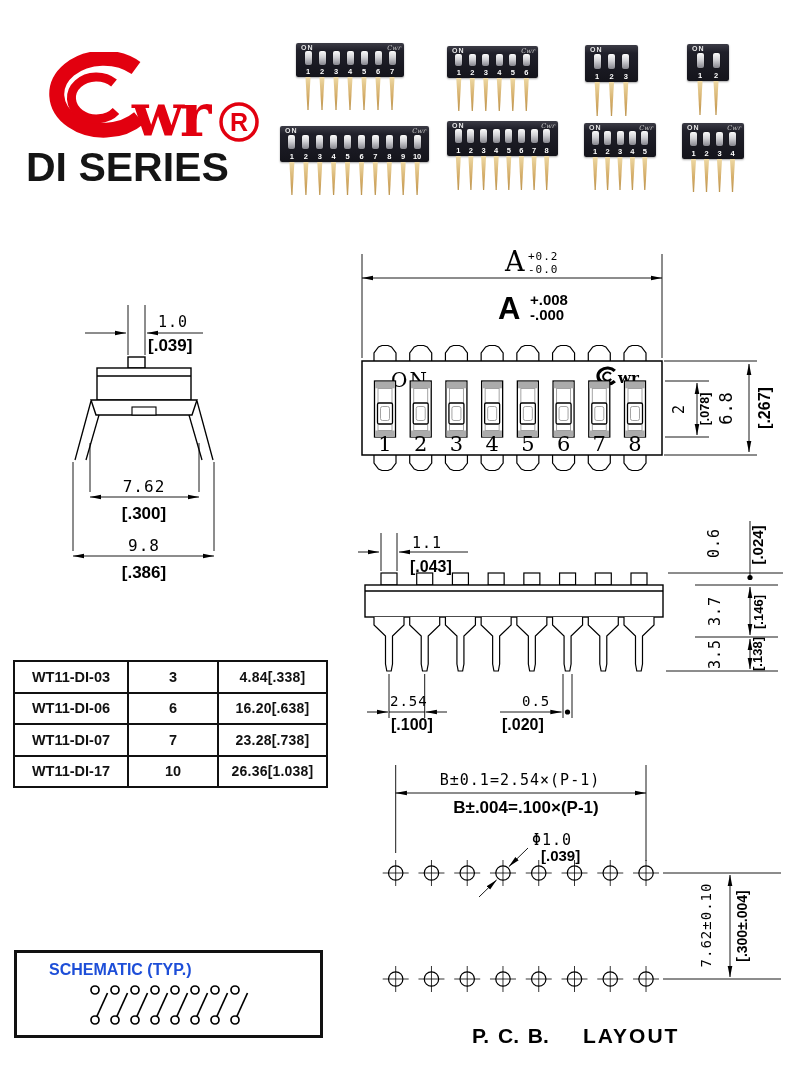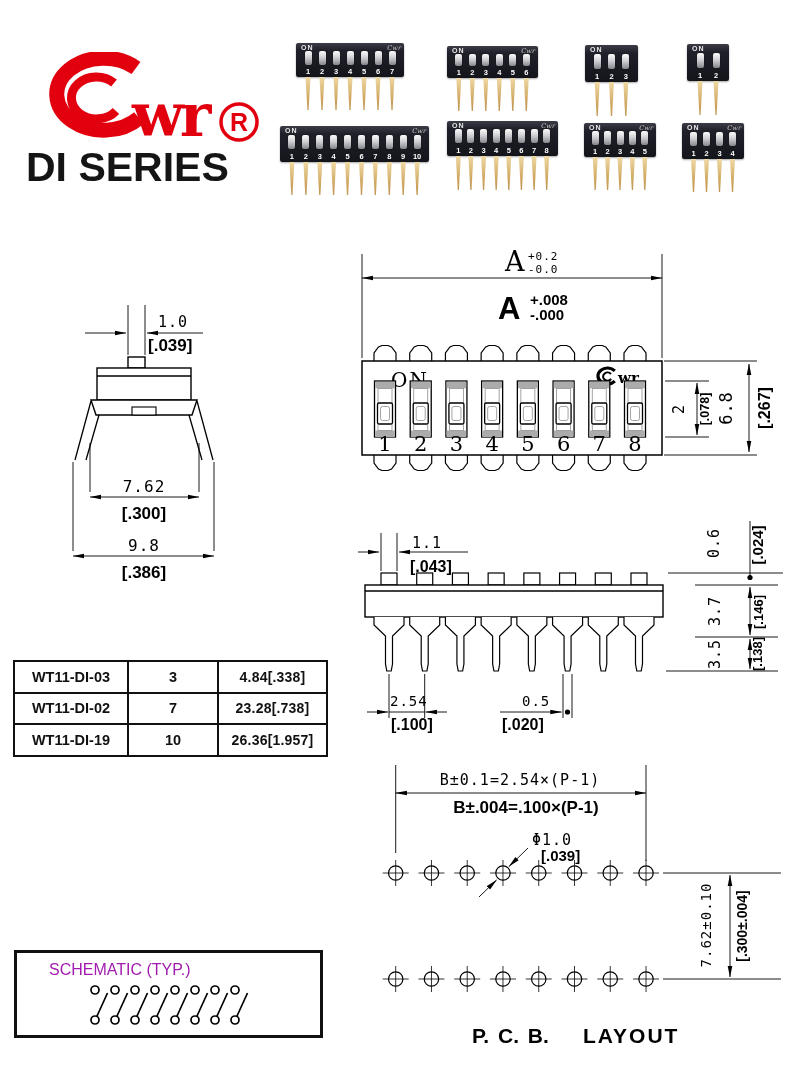--- a/index.html
+++ b/index.html
@@ -33,21 +33,21 @@
   #spec-table{position:absolute;left:13px;top:660px;border-collapse:collapse;
               table-layout:fixed;width:313px;}
   #spec-table td,#spec-table th{border:2.5px solid #111;text-align:center;
               font-weight:bold;color:#111;white-space:nowrap;overflow:hidden;padding:0;}
   #spec-table th{height:28px;font-size:15px;}
   #spec-table td{height:29.5px;font-size:14.5px;}
   #spec-table td.dim{font-size:14px;letter-spacing:0.2px;}
   
   #schematic-box{position:absolute;left:14px;top:950px;width:303px;height:82px;
                  border:3px solid #111;}
-  #schematic-title{position:absolute;left:32px;top:8px;font-size:16px;font-weight:normal;color:#a21caf;}
+  #schematic-title{position:absolute;left:32px;top:8px;font-size:16px;font-weight:bold;color:#1d4ed8;}
 </style>
 </head>
 <body>
 
 <div id="page">
 
   <svg class="abs" style="left:22px;top:52px" width="245" height="100" viewBox="0 0 245 100">
     <g stroke="#e2000f" fill="none">
       <path d="M114,16 A47 36 0 1 0 117,66" stroke-width="15"></path>
       <path d="M92,31 A25 21 0 1 0 94,59" stroke-width="9"></path>
@@ -542,28 +542,33 @@
         <col style="width:90px">
         <col style="width:109px">
       </colgroup>
     <tbody>
     <tr>
       <td>WT11-DI-03</td>
       <td>3</td>
       <td class="dim">4.84[.338]</td>
         </tr>
     <tr>
-      <td>WT11-DI-02</td>
+      <td>WT11-DI-06</td>
+      <td>6</td>
+      <td class="dim">16.20[.638]</td>
+        </tr>
+    <tr>
+      <td>WT11-DI-07</td>
       <td>7</td>
       <td class="dim">23.28[.738]</td>
         </tr>
     <tr>
-      <td>WT11-DI-19</td>
+      <td>WT11-DI-17</td>
       <td>10</td>
-      <td class="dim">26.36[1.957]</td>
+      <td class="dim">26.36[1.038]</td>
         </tr>
   </tbody>
     </table>
 
   <div id="schematic-box">
     <span id="schematic-title">SCHEMATIC (TYP.)</span>
     <svg style="position:absolute;left:0;top:0" width="297" height="76" viewBox="0 0 297 76">
       <g id="sch-poles" stroke="#000" stroke-width="1.7" fill="none">
           <circle cx="78" cy="37" r="4"></circle>
           <circle cx="78" cy="67" r="4"></circle>

